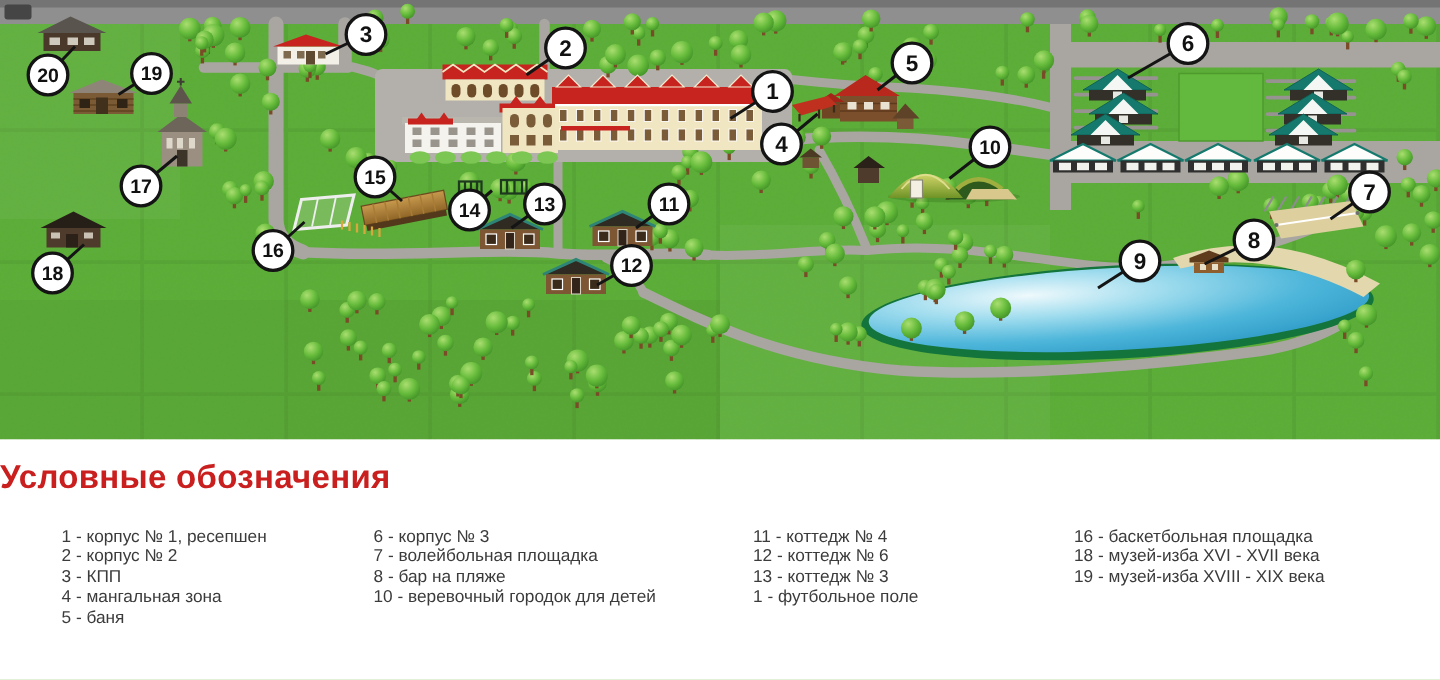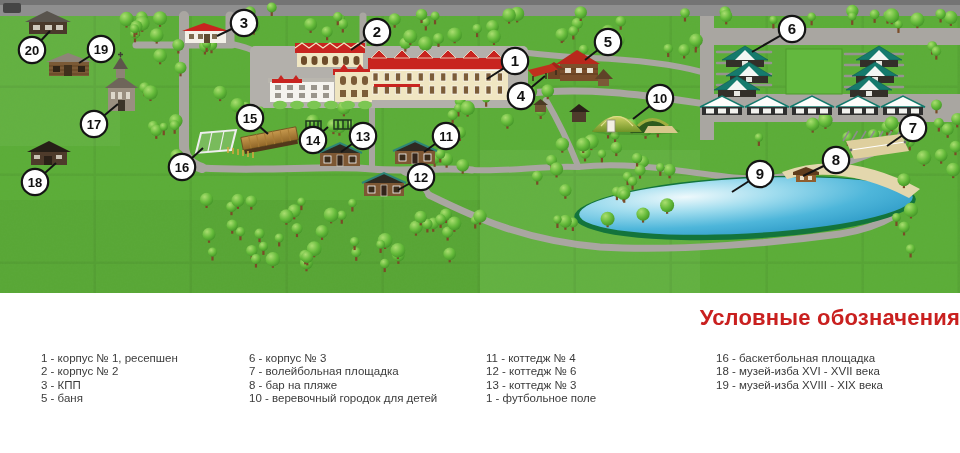--- a/index.html
+++ b/index.html
@@ -1,23 +1,23 @@
 <!DOCTYPE html>
 <html><head>
 <meta charset="utf-8">
 <style>
   html,body{margin:0;padding:0;background:#fff;}
   .page{position:relative;width:960px;height:453px;background:#ffffff;overflow:hidden;
         font-family:"Liberation Sans",sans-serif;}
   #map{position:absolute;top:0;left:0;display:block;}
-  .legend-title{position:absolute;top:305px;left:0;width:100%;text-align:right;
+  .legend-title{position:absolute;top:305px;left:0;width:100%;text-align:left;
         font-size:22px;font-weight:bold;margin:0;letter-spacing:.2px;}
   .legend-col{position:absolute;top:352px;font-size:11.5px;line-height:13.4px;
         color:#3b3b3b;white-space:nowrap;}
-  .c1{left:41px}.c2{left:249px}.c3{left:486px}.c4{left:716px}
+  .c1{left:41px}.c2{left:249px}.c3{left:502px}.c4{left:716px}
   .legend-item{margin:0;padding:0;}
 </style>
 </head>
 <body>
 
 <div class="page">
 
 <svg id="map" width="960" height="293" viewBox="0 0 960 293">
   <defs>
     <radialGradient id="gTree" cx="35%" cy="30%" r="80%">
@@ -937,20 +937,21 @@
       </g>
 </svg>
 
 <h1 class="legend-title" style="color: rgb(201, 32, 31);">Условные обозначения</h1>
 
 <div>
   <div class="legend-col c1">
         <div class="legend-item">1 - корпус № 1, ресепшен</div>
         <div class="legend-item">2 - корпус № 2</div>
         <div class="legend-item">3 - КПП</div>
+        <div class="legend-item">4 - мангальная зона</div>
         <div class="legend-item">5 - баня</div>
       </div>
   <div class="legend-col c2">
         <div class="legend-item">6 - корпус № 3</div>
         <div class="legend-item">7 - волейбольная площадка</div>
         <div class="legend-item">8 - бар на пляже</div>
         <div class="legend-item">10 - веревочный городок для детей</div>
       </div>
   <div class="legend-col c3">
         <div class="legend-item">11 - коттедж № 4</div>

